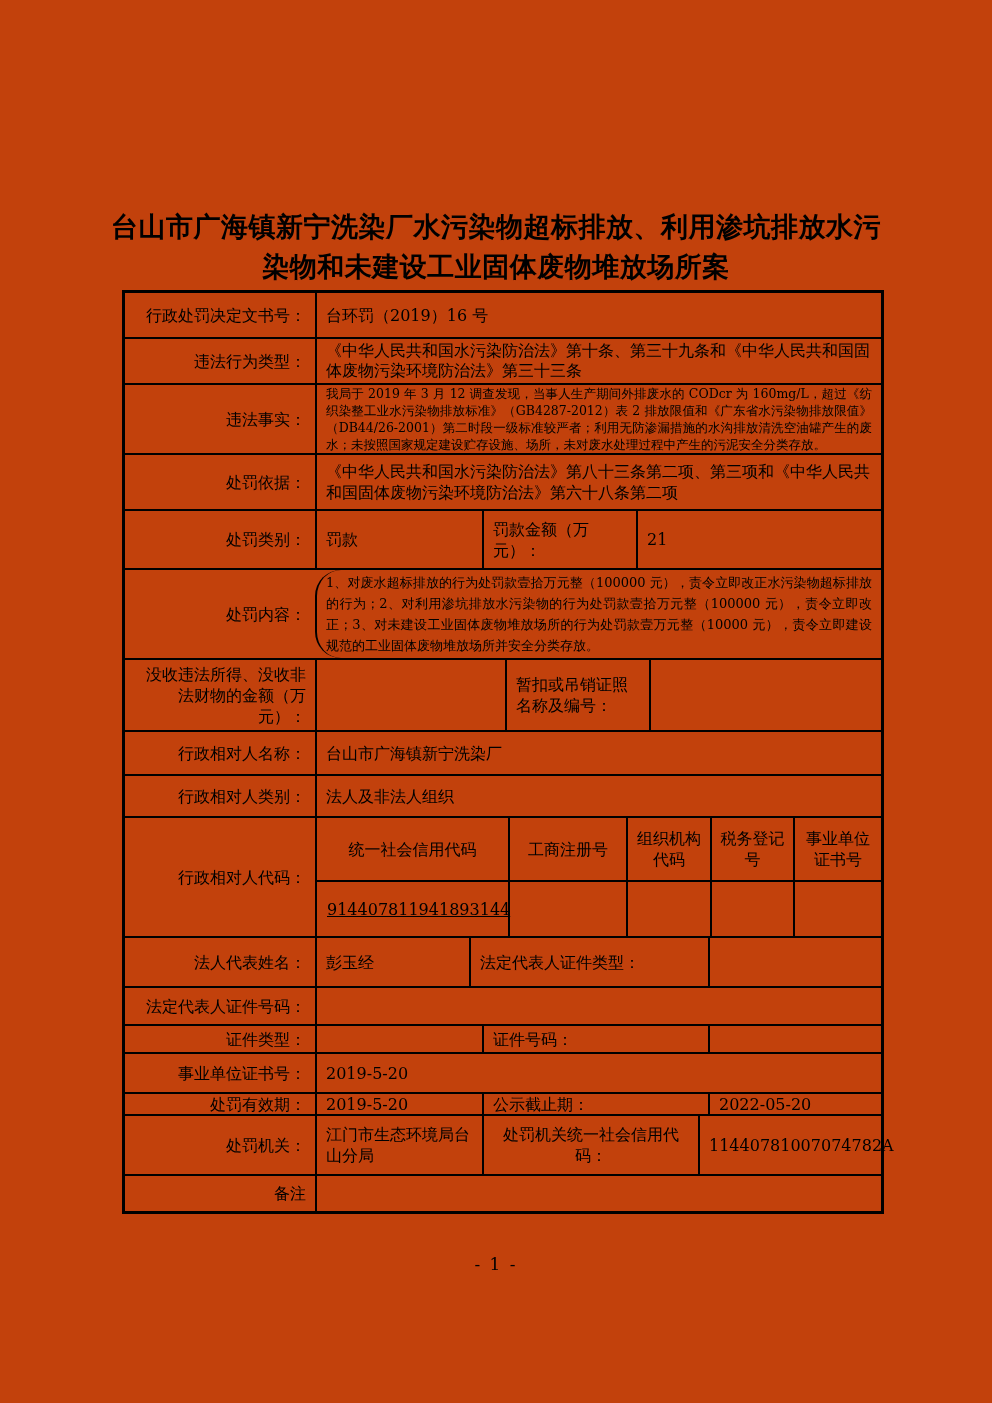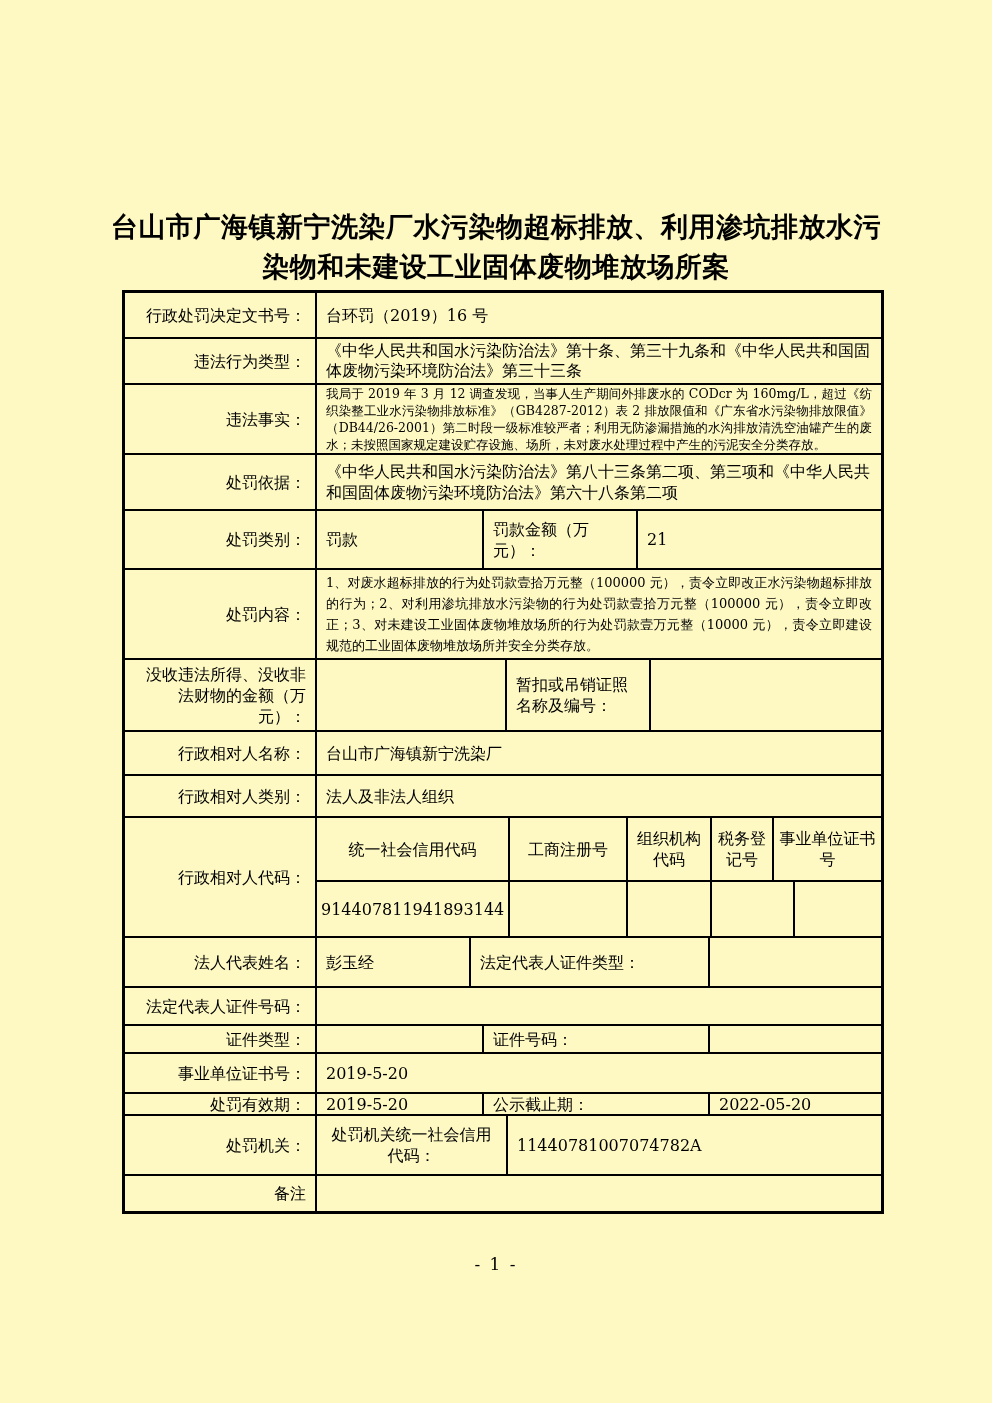--- a/index.html
+++ b/index.html
@@ -1,19 +1,19 @@
 <!DOCTYPE html>
 <html><head>
 <meta charset="utf-8">
 <style>
   html,body { margin:0; padding:0; background:#ffffff; }
   .page {
     position:relative;
     width:992px; height:1403px;
-    background:#fef9c3;
+    background:#c2410c;
     color:#000;
     font-family:"DejaVu Serif","Liberation Serif",serif;
     overflow:hidden;
   }
   .doc-title {
     position:absolute; top:207px; left:100px; width:792px;
     text-align:center;
     font-family:"DejaVu Sans","Liberation Sans",sans-serif;
     font-weight:bold;
     font-size:27px; line-height:40px;
@@ -34,31 +34,31 @@
     font-size:16px; line-height:21px;
   }
   .cell:first-child { border-left:none; }
   .label {
     width:190px; flex:none;
     justify-content:flex-end; text-align:right;
   }
   .value { flex:1; }
   .fill { flex:1; }
   .small-text { font-size:12.5px; line-height:17px; text-align:justify; padding:2px 9px; }
-  .content-text { font-size:13px; line-height:21px; text-align:justify; padding:11px 9px; }
+  .content-text { font-size:13px; line-height:21px; text-align:justify; padding:11px 9px;border-radius:26px; }
   .codes-wrap { flex:1; display:flex; flex-direction:column; border-left:2px solid #000; box-sizing:border-box; }
   .codes-row { display:flex; box-sizing:border-box; }
   .codes-row.values { border-top:2px solid #000; }
   .codes-cell {
     box-sizing:border-box; border-left:2px solid #000;
     display:flex; align-items:center; justify-content:center;
     text-align:center; font-size:16px; line-height:21px; padding:2px 4px;
   }
   .codes-cell:first-child { border-left:none; }
-  .codes-cell.val-left { justify-content:flex-start; text-align:left; padding-left:4px; }
+  .codes-cell.val-left { justify-content:flex-start; text-align:left; padding-left:10px;text-decoration:underline; }
   .center-cell { justify-content:center; text-align:center; }
   .footer-pageno {
     position:absolute; top:1254px; left:0; width:100%;
     text-align:center; font-size:17px; letter-spacing:2px;
   }
 </style>
 </head>
 <body>
 
 <div class="page">
@@ -119,21 +119,21 @@
       <div class="cell value">法人及非法人组织</div>
     </div>
 
     <div class="row" style="height:120px">
       <div class="cell label" style="border-left:none">行政相对人代码：</div>
       <div class="codes-wrap">
         <div class="codes-row" style="height:62px">
           <div class="codes-cell" style="width:191px">统一社会信用代码</div>
           <div class="codes-cell" style="width:118px">工商注册号</div>
           <div class="codes-cell" style="width:84px">组织机构代码</div>
-          <div class="codes-cell" style="width:62px">税务登记号</div>
+          <div class="codes-cell" style="width:83px">税务登记号</div>
           <div class="codes-cell" style="flex:1">事业单位证书号</div>
         </div>
         <div class="codes-row values" style="flex:1">
           <div class="codes-cell val-left" style="width:191px">914407811941893144</div>
           <div class="codes-cell" style="width:118px"></div>
           <div class="codes-cell" style="width:84px"></div>
           <div class="codes-cell" style="width:83px"></div>
           <div class="codes-cell" style="flex:1"></div>
         </div>
       </div>
@@ -165,21 +165,22 @@
 
     <div class="row" style="height:22px">
       <div class="cell label">处罚有效期：</div>
       <div class="cell" style="width:167px;flex:none">2019-5-20</div>
       <div class="cell" style="width:226px;flex:none">公示截止期：</div>
       <div class="cell fill">2022-05-20</div>
     </div>
 
     <div class="row" style="height:60px">
       <div class="cell label">处罚机关：</div>
-      <div class="cell center-cell" style="width:191px;flex:none">处罚机关统一社会信用代码：</div>
+      <div class="cell" style="width:167px;flex:none">江门市生态环境局台山分局</div>
+      <div class="cell center-cell" style="width:216px;flex:none">处罚机关统一社会信用代码：</div>
       <div class="cell fill">11440781007074782A</div>
     </div>
 
     <div class="row" style="height:37px">
       <div class="cell label">备注</div>
       <div class="cell value"></div>
     </div>
 
   </div>
 

